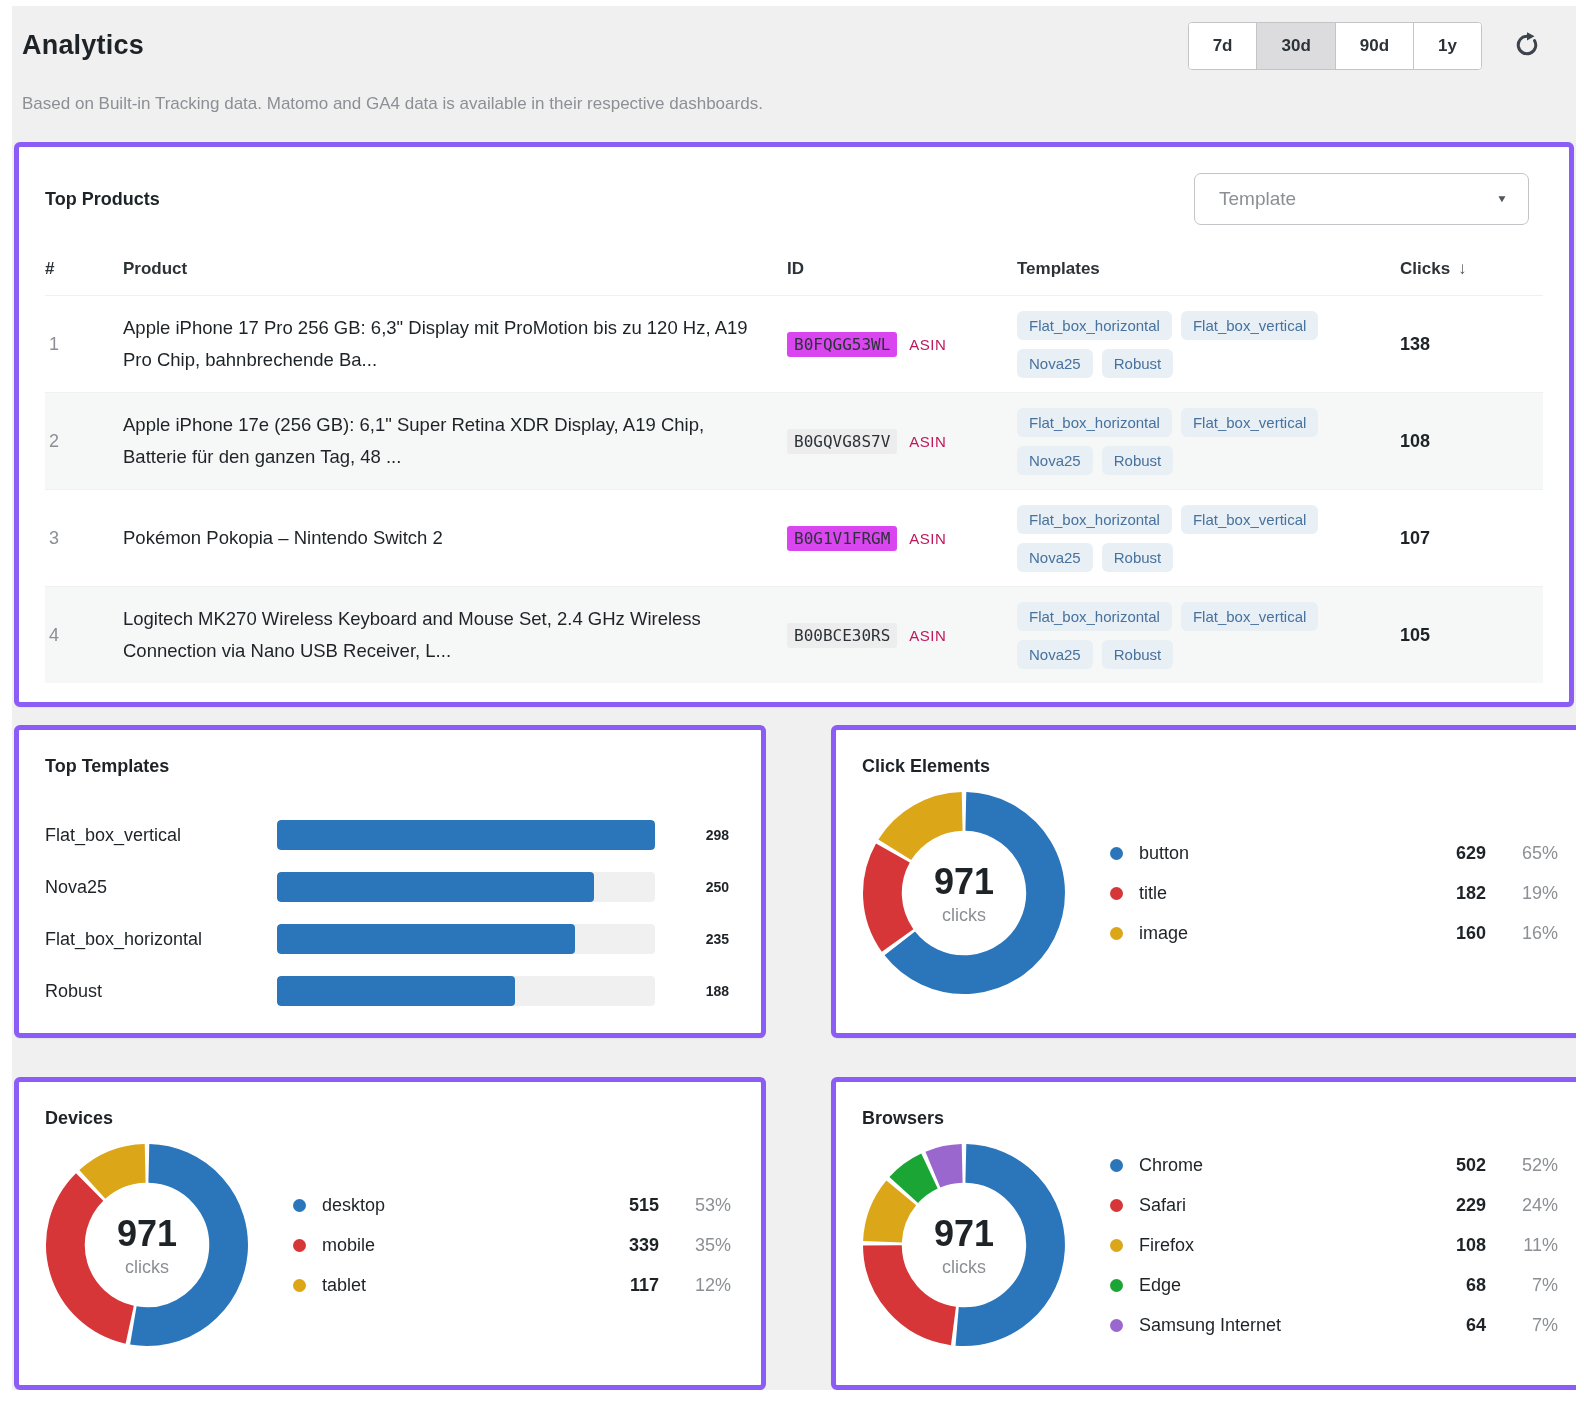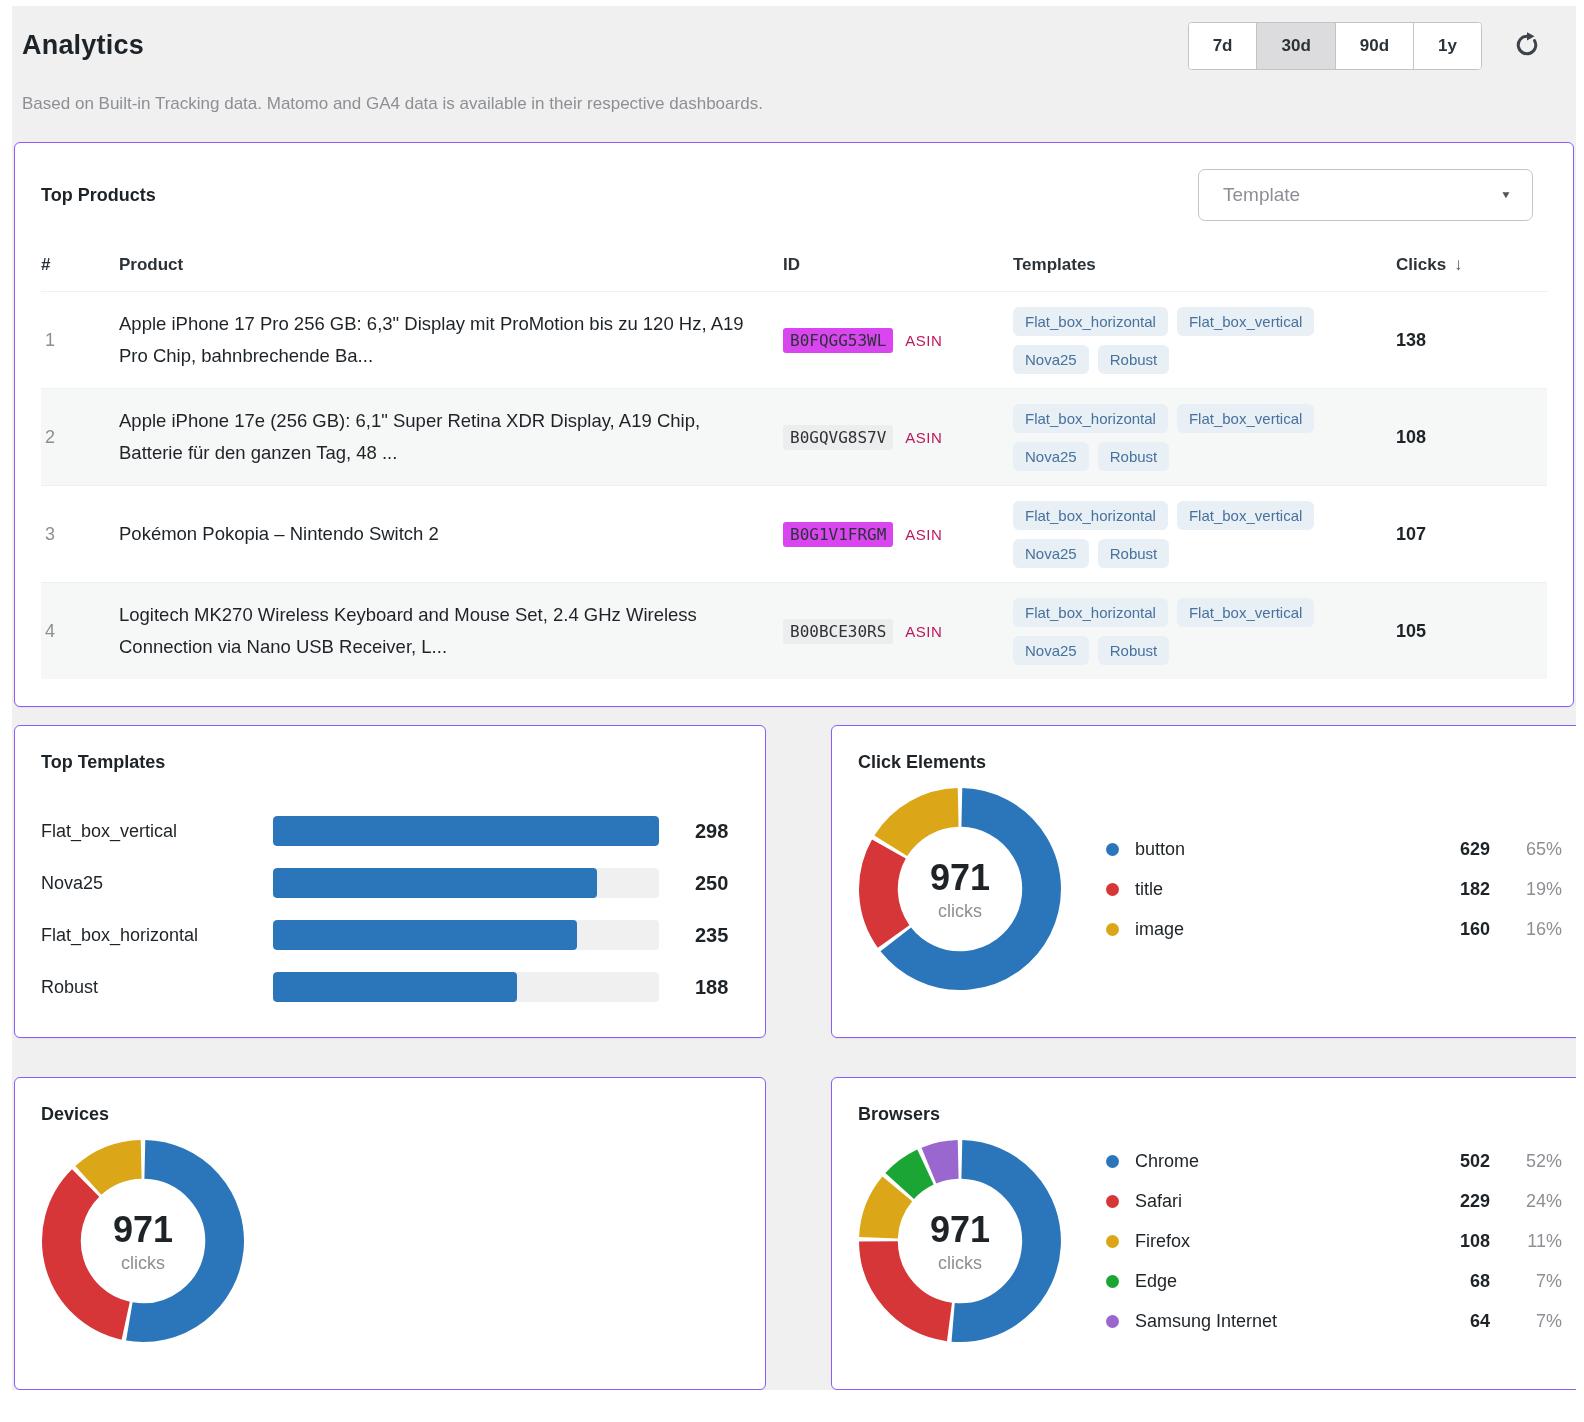--- a/index.html
+++ b/index.html
@@ -11,21 +11,21 @@
   .topbar h1 { font-size:27px; font-weight:700; letter-spacing:.2px; padding-top:8px; }
   .topbar-right { display:flex; align-items:center; gap:26px; }
   .range-group { display:flex; background:#fff; border:1px solid #c3c4c7; border-radius:4px; overflow:hidden; }
   .range-btn { padding:13px 24px; font-size:17px; font-weight:600; color:#2c3338; background:#fff; border:none; border-left:1px solid #c3c4c7; cursor:pointer; font-family:inherit; }
   .range-btn:first-child { border-left:none; }
   .range-btn.selected { background:#dcdcde; }
   .refresh-btn { background:none; border:none; cursor:pointer; padding:4px; }
   .subtitle { margin:24px 0 0 10px; font-size:17px; color:#8c8f94; }
 
   
-  .card { background:#fff; border:1px solid #8b5cf6; border-radius:6px; box-shadow:0 1px 1px rgba(0,0,0,.05); }
+  .card { background:#fff; border:5px solid #8b5cf6; border-radius:6px; box-shadow:0 1px 1px rgba(0,0,0,.05); }
   .products-card { margin:28px 2px 0; min-height:565px; padding:0 26px; }
   .card-head { display:flex; justify-content:space-between; align-items:center; padding-top:26px; margin-bottom:24px; }
   .card-title { font-size:18px; font-weight:600; color:#1d2327; }
   .select { width:335px; height:52px; background:#fff; border:1px solid #c3c4c7; border-radius:7px; display:flex; align-items:center; justify-content:space-between; padding:0 20px 0 24px; cursor:pointer; margin-right:14px;gap:32px; }
   .select .sel-label { font-size:19px; color:#8c8f94; }
   .select .caret { font-size:12px; color:#50575e; transform:scaleY(.85); }
 
   
   .thead, .trow { display:grid; grid-template-columns:78px 664px 230px 383px 1fr; align-items:center; }
   .thead { font-size:17px; font-weight:600; color:#2c3338; padding:10px 0 16px; }
@@ -45,21 +45,21 @@
 
   
   .cards-row { display:grid; grid-template-columns:752px 762px; gap:65px; margin:18px 2px 0; }
   .cards-row.second { margin-top:39px; }
   .chart-card { height:313px; padding:26px 26px 0; }
   .bars { margin-top:32px; }
   .bar-row { display:grid; grid-template-columns:232px 1fr 80px; align-items:center; height:52px; }
   .bar-label { font-size:18px; color:#1d2327; }
   .bar-track { background:#f0f0f1; border-radius:4px; height:30px; position:relative; overflow:hidden; }
   .bar-fill { position:absolute; left:0; top:0; bottom:0; border-radius:4px; }
-  .bar-value { font-size:20px; font-weight:700; text-align:left; padding-right:6px;margin-left:36px; }
+  .bar-value { font-size:14px; font-weight:700; text-align:right; padding-right:6px; }
 
   .donut-flex { display:flex; align-items:center; margin-top:14px; }
   .donut-wrap { position:relative; width:204px; height:204px; flex:none; }
   .donut-wrap svg { width:204px; height:204px; }
   .donut-center { position:absolute; inset:0; display:flex; flex-direction:column; align-items:center; justify-content:center; }
   .donut-center .big { font-size:36px; font-weight:700; color:#1d2327; }
   .donut-center .small { font-size:18px; color:#8c8f94; margin-top:2px; }
   .legend { flex:1; margin-left:44px; margin-right:4px; }
   .legend-row { display:flex; align-items:center; height:40px; }
   .legend-dot { width:13px; height:13px; border-radius:50%; flex:none; margin-right:16px; }
@@ -260,20 +260,40 @@
           <svg viewBox="0 0 200 200">
               <path d="M 101.81 20.02 A 80 80 0 1 1 86.61 178.87" fill="none" stroke="#2b76bb" stroke-width="38"></path>
               <path d="M 83.04 178.18 A 80 80 0 0 1 43.75 43.11" fill="none" stroke="#d63638" stroke-width="38"></path>
               <path d="M 46.39 40.62 A 80 80 0 0 1 98.19 20.02" fill="none" stroke="#dba617" stroke-width="38"></path>
             </svg>
           <div class="donut-center">
             <span class="big">971</span>
             <span class="small">clicks</span>
           </div>
         </div>
+        <div class="legend">
+            <div class="legend-row">
+              <span class="legend-dot" style="background: rgb(43, 118, 187);"></span>
+              <span class="legend-label">desktop</span>
+              <span class="legend-value">515</span>
+              <span class="legend-pct">53%</span>
+            </div>
+            <div class="legend-row">
+              <span class="legend-dot" style="background: rgb(214, 54, 56);"></span>
+              <span class="legend-label">mobile</span>
+              <span class="legend-value">339</span>
+              <span class="legend-pct">35%</span>
+            </div>
+            <div class="legend-row">
+              <span class="legend-dot" style="background: rgb(219, 166, 23);"></span>
+              <span class="legend-label">tablet</span>
+              <span class="legend-value">117</span>
+              <span class="legend-pct">12%</span>
+            </div>
+          </div>
       </div>
     </section>
 
     <section class="card chart-card">
       <h2 class="card-title">Browsers</h2>
       <div class="donut-flex">
         <div class="donut-wrap">
           <svg viewBox="0 0 200 200">
               <path d="M 101.81 20.02 A 80 80 0 1 1 93.28 179.72" fill="none" stroke="#2b76bb" stroke-width="38"></path>
               <path d="M 89.67 179.33 A 80 80 0 0 1 20.00 100.39" fill="none" stroke="#d63638" stroke-width="38"></path>

